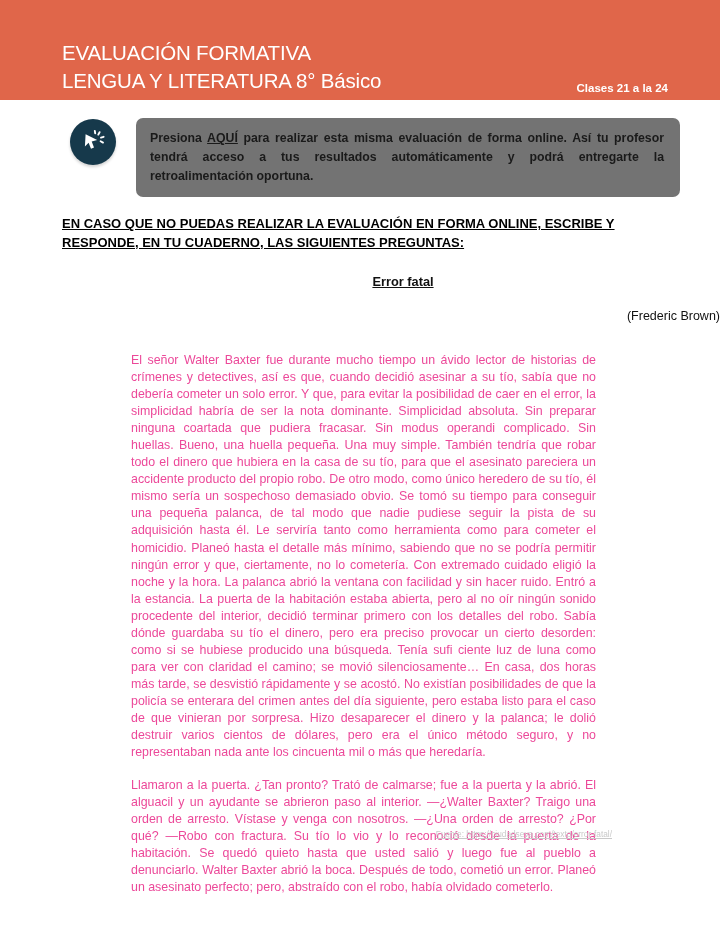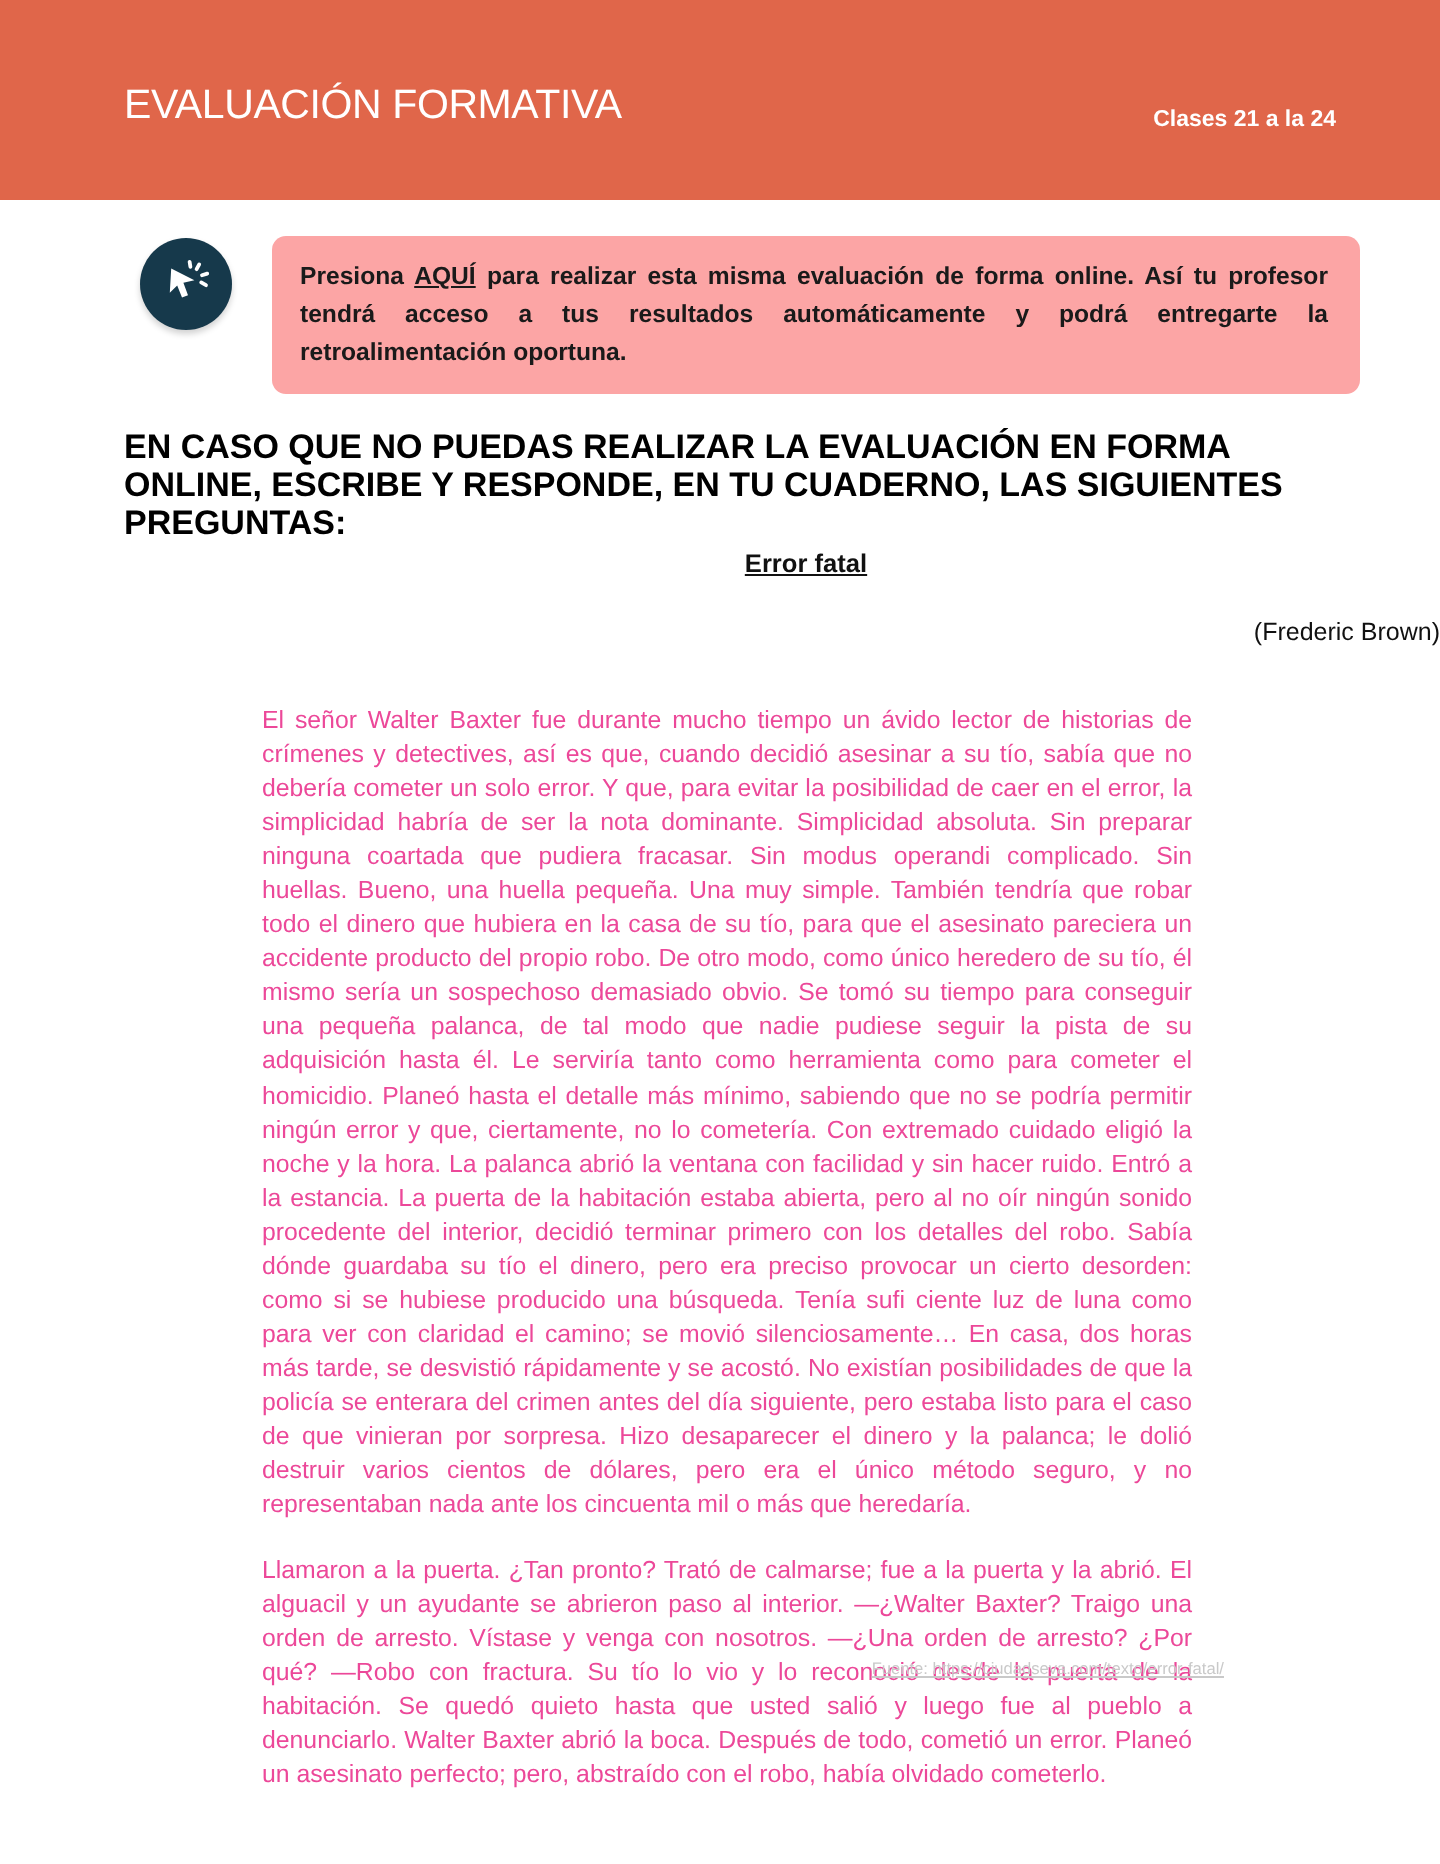--- a/index.html
+++ b/index.html
@@ -76,21 +76,21 @@
     justify-content: center;
     box-shadow: 0 2px 3px rgba(0,0,0,0.18);
   }
   .callout-icon svg { display: block; }
   .callout-box {
     position: absolute;
     left: 74px;
     top: 0;
     width: 544px;
     min-height: 68px;
-    background: #fca5a5;
+    background: #737373;
     border-radius: 7px;
     box-sizing: border-box;
     padding: 11px 16px 11px 14px;
   }
   .callout-text {
     font-size: 12.3px;
     font-weight: bold;
     line-height: 19px;
     text-align: justify;
     color: #1a1a1a;
@@ -102,25 +102,26 @@
     color: #1a1a1a;
     cursor: pointer;
   }
 
   
   .instruction {
     position: absolute;
     left: 62px;
     top: 214px;
     width: 596px;
-    font-size: 17px;
+    font-size: 13px;
     font-weight: bold;
     line-height: 19px;
     color: #000000;
     margin: 0;
+    text-decoration: underline;
   }
 
   
   .story-title {
     position: absolute;
     left: 0;
     top: 274px;
     width: 720px;
     text-align: center;
     font-size: 12.8px;
@@ -161,20 +162,21 @@
     color: #c9c9c9;
     text-decoration: underline;
   }
 </style>
 </head>
 <body>
 
 <div class="header-band">
   <div class="header-inner">
     <div class="header-title-line1">EVALUACIÓN FORMATIVA</div>
+    <div class="header-title-line2">LENGUA Y LITERATURA 8° Básico</div>
     <div class="header-classes">Clases 21 a la 24</div>
   </div>
 </div>
 
 <div class="callout-wrap">
 
   <div class="callout-icon">
     <svg width="28" height="28" viewBox="0 0 28 28" aria-hidden="true">
 
       <g stroke="#ffffff" stroke-width="1.9" stroke-linecap="round">

